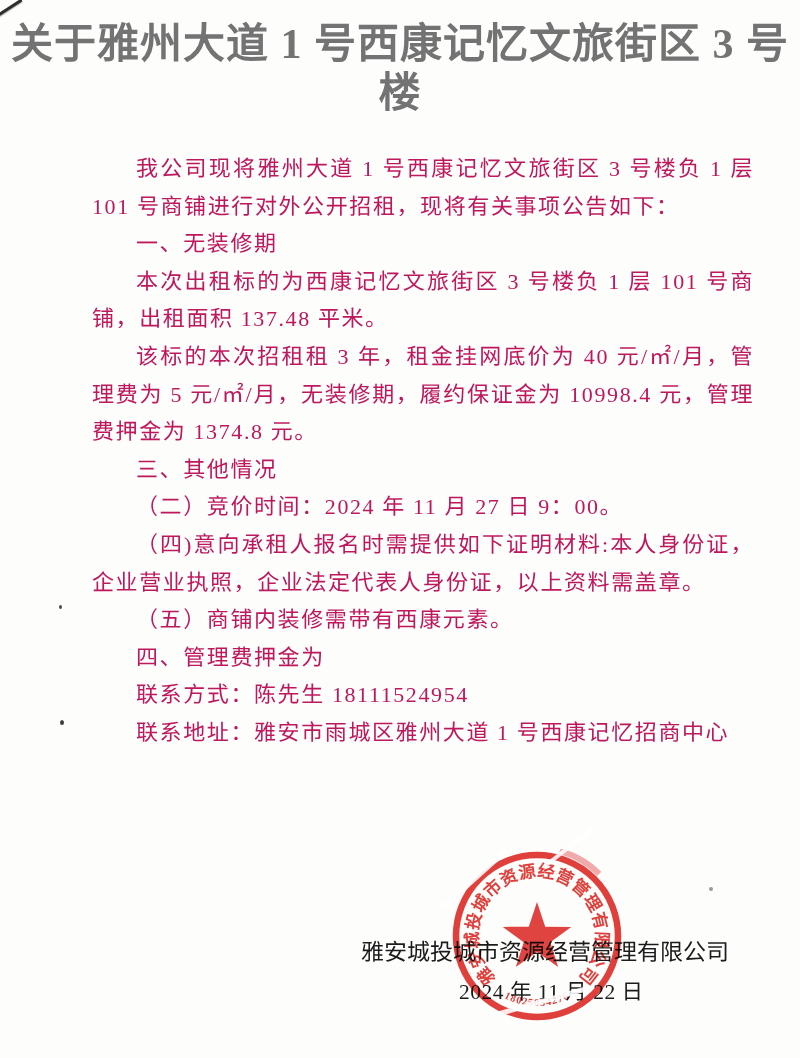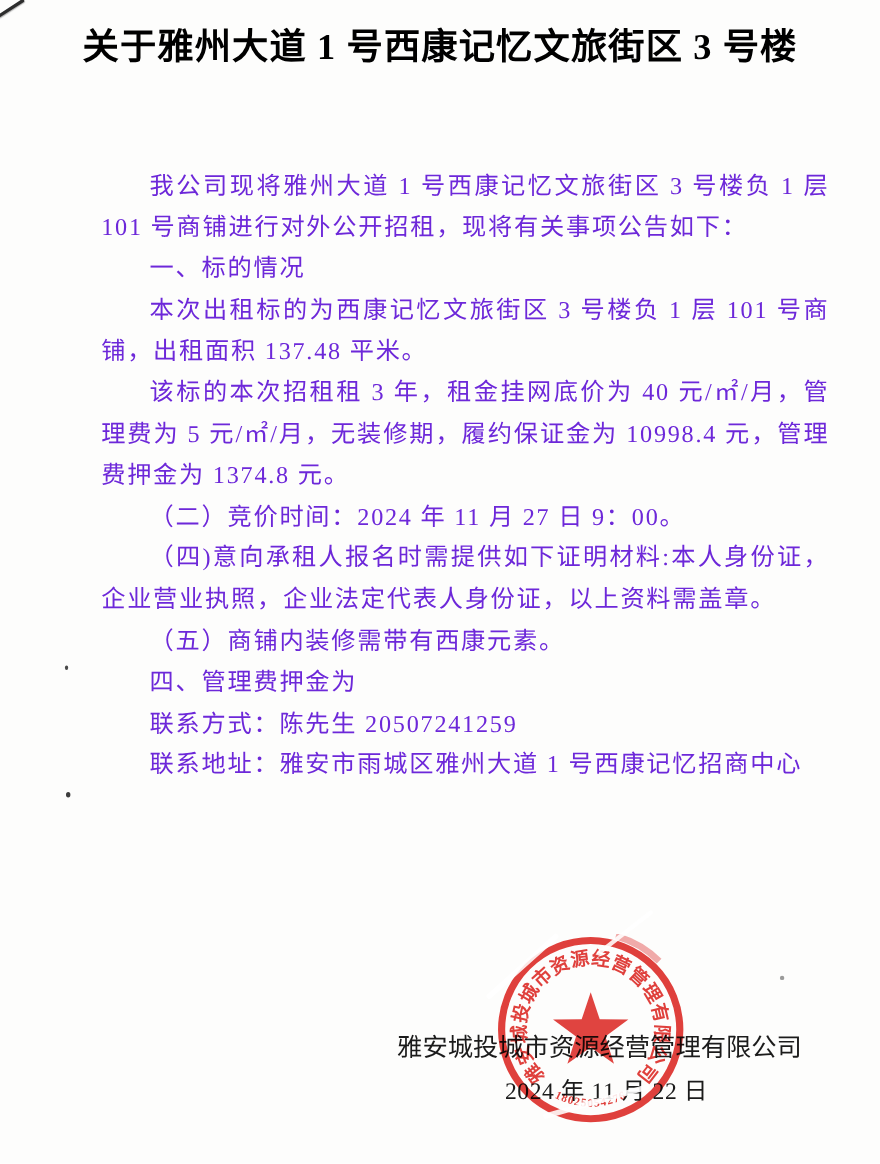--- a/index.html
+++ b/index.html
@@ -10,37 +10,37 @@
     background: #fdfdfc;
     overflow: hidden;
     font-family: "Liberation Serif", "DejaVu Serif", serif;
     color: #141414;
   }
   .title {
     position: absolute;
     top: 20px; left: 0; right: 0;
     margin: 0;
     text-align: center;
-    font-size: 33px;
+    font-size: 42px;
     font-weight: bold;
     line-height: 49px;
     letter-spacing: 1px;
-    color: #000000;
+    color: #737373;
   }
   .title span { display: block; }
   .doc-body {
     position: absolute;
     top: 150px;
     left: 92px;
     width: 662px;
     font-size: 22px;
     line-height: 37.6px;
     letter-spacing: 1.6px;
     text-align: justify;
-    color: #6d28d9;
+    color: #be185d;
   }
   .doc-body p { margin: 0; text-indent: 2em; }
   .sig-company {
     position: absolute;
     top: 933px; left: 361px;
     font-size: 23px;
     letter-spacing: 0px;
     white-space: nowrap;
     color: #1b1b1b;
   }
@@ -90,28 +90,29 @@
 <div class="page">
 
   <div class="corner-mark"></div>
 
   <h1 class="title">
     <span>关于雅州大道 1 号西康记忆文旅街区 3 号楼</span>
   </h1>
 
   <div class="doc-body">
     <p>我公司现将雅州大道 1 号西康记忆文旅街区 3 号楼负 1 层 101 号商铺进行对外公开招租，现将有关事项公告如下：</p>
-    <p>一、标的情况</p>
+    <p>一、无装修期</p>
     <p>本次出租标的为西康记忆文旅街区 3 号楼负 1 层 101 号商铺，出租面积 137.48 平米。</p>
     <p>该标的本次招租租 3 年，租金挂网底价为 40 元/㎡/月，管理费为 5 元/㎡/月，无装修期，履约保证金为 10998.4 元，管理费押金为 1374.8 元。</p>
+    <p>三、其他情况</p>
     <p>（二）竞价时间：2024 年 11 月 27 日 9：00。</p>
     <p>（四)意向承租人报名时需提供如下证明材料:本人身份证，企业营业执照，企业法定代表人身份证，以上资料需盖章。</p>
     <p>（五）商铺内装修需带有西康元素。</p>
     <p>四、管理费押金为</p>
-    <p>联系方式：陈先生 20507241259</p>
+    <p>联系方式：陈先生 18111524954</p>
     <p>联系地址：雅安市雨城区雅州大道 1 号西康记忆招商中心</p>
   </div>
 
   <div class="sig-company">雅安城投城市资源经营管理有限公司</div>
   <div class="sig-date">2024 年 11 月 22 日</div>
 
   <div class="seal">
     <svg width="178" height="178" viewBox="0 0 178 178">
       <defs>
         <path id="sealArcTop" d="M 47.3 128.7 A 59 59 0 1 1 130.7 128.7" fill="none"></path>

